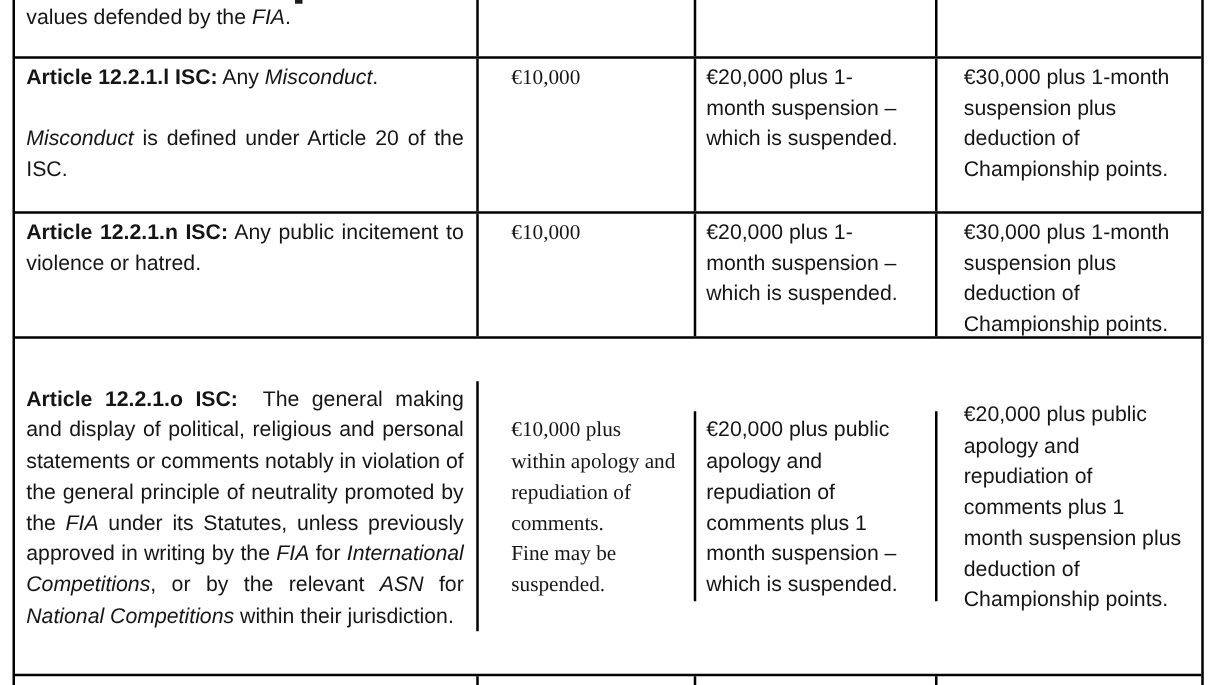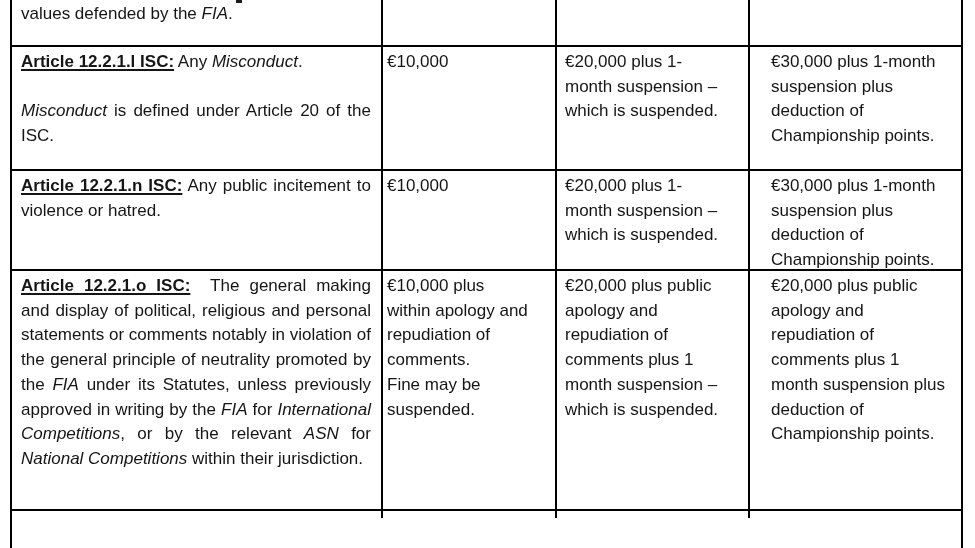--- a/index.html
+++ b/index.html
@@ -23,36 +23,36 @@
     border-right: 2px solid #000;
     display: flex;
     flex-direction: column;
     font-size: 17px;
     line-height: 24.7px;
   }
   .row { display: flex; border-bottom: 2px solid #000; flex: 0 0 auto; }
   .row.r1 { height: 47px; }
   .row.r2 { height: 124px; }
   .row.r3 { height: 100px; justify-content: center; }
-  .row.r4 { height: 240px; }
+  .row.r4 { height: 270px; align-items: center; }
   .row.r5 { height: 7px; border-bottom: none; }
   .cell { overflow: hidden; white-space: pre-wrap; }
   .c1 {
     width: 371px;
     border-right: 2px solid #000;
     padding: 3px 10px 0 9px;
     text-align: justify;
   }
-  .c2 { width: 174px; border-right: 2px solid #000; padding: 3px 6px 0 4px; }
+  .c2 { width: 174px; border-right: 2px solid #000; padding: 3px 6px 0 26px; font-family: Liberation Serif, serif; }
   .c3 { width: 193px; border-right: 2px solid #000; padding: 3px 6px 0 8px; }
   .c4 { width: 211px; padding: 3px 6px 0 21px; }
   .r1 .cell { padding-top: 2px; }
   .b { font-weight: bold; }
   .i { font-style: italic; }
-  .u { text-decoration: underline; text-decoration-thickness: 2px; text-underline-offset: 2px; }
+  .u { text-decoration-thickness: 2px; text-underline-offset: 2px; }
   .cut-fragment {
     position: absolute;
     left: 236px; top: 0;
     width: 6px; height: 3px;
     background: #1c1c1c;
   }
 </style>
 </head>
 <body>
 

